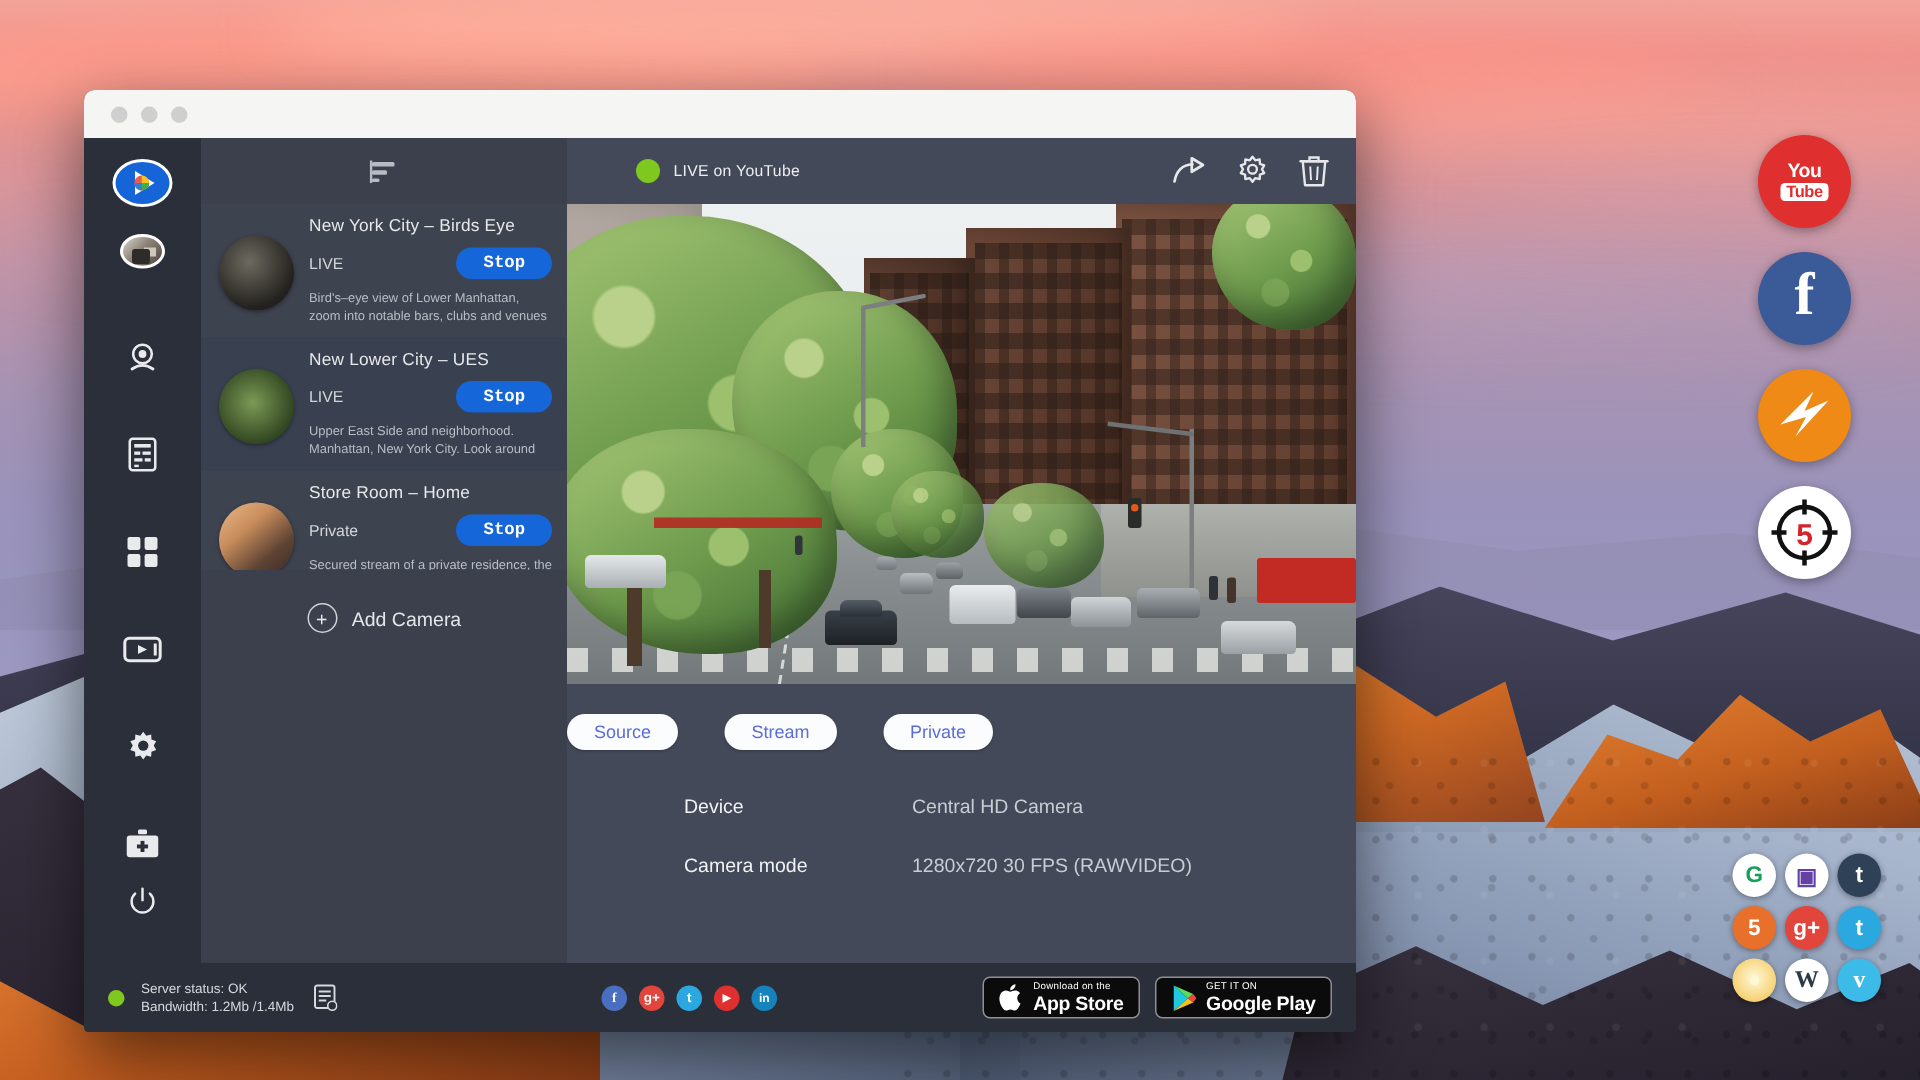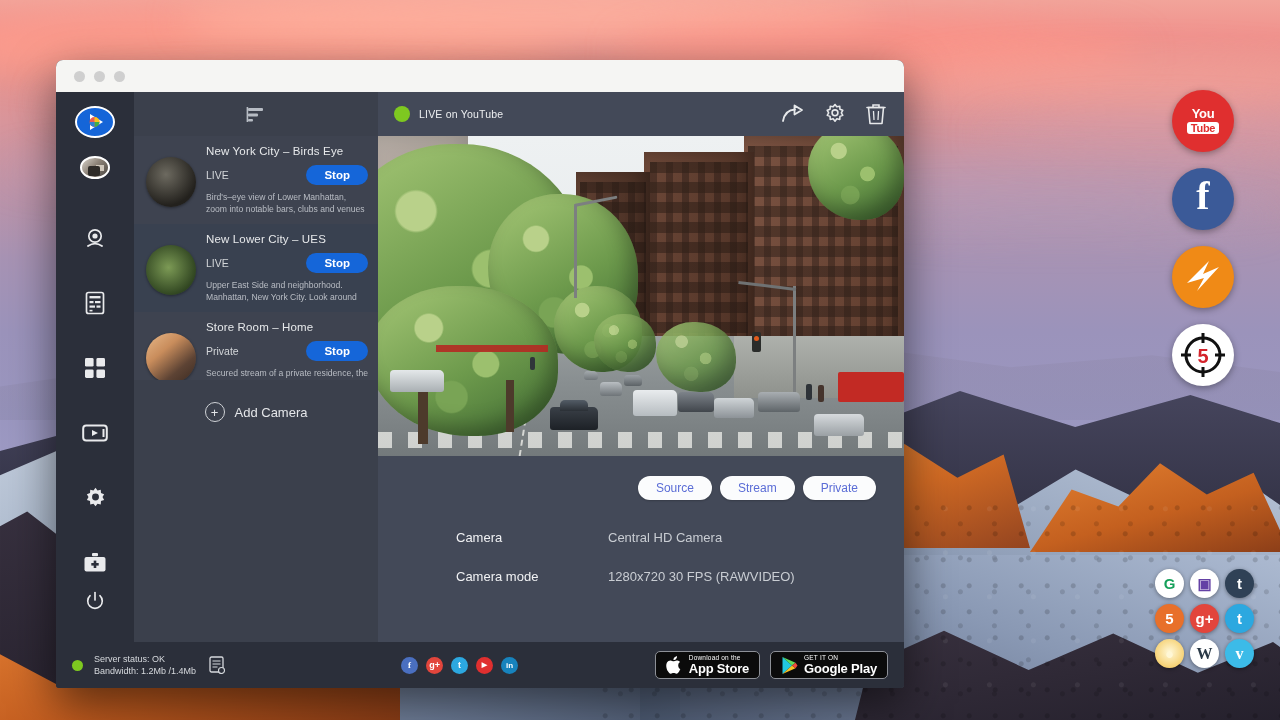--- a/index.html
+++ b/index.html
@@ -243,21 +243,21 @@
   }
   .cam-statusrow {
     display: flex; align-items: center; justify-content: space-between;
     margin-bottom: 7px;
   }
   .cam-status { color: #d3d6d9; font-size: 10.5px; }
   .cam-btn {
     background: #1566d9; color: #fff; border: none;
     border-radius: 12px; font-size: 11.5px; font-weight: bold;
     padding: 4px 18px; cursor: pointer;
-    font-family: Liberation Sans, sans-serif;
+    font-family: Liberation Mono, monospace;
   }
   .cam-desc {
     color: #b9bdc4; font-size: 8.6px; line-height: 11.5px;
     max-height: 23px; overflow: hidden;
   }
   #add-camera-wrap {
     padding: 18px 0 0 0; display: flex; justify-content: center;
     background: #3b404c; flex: 1;
   }
   #add-camera {
@@ -271,21 +271,21 @@
     align-items: center; justify-content: center;
     font-size: 13px; line-height: 1;
   }
 
   
   #main { flex: 1; display: flex; flex-direction: column; background: #434958; min-width: 0; }
   #main-topbar {
     height: 44px; flex: 0 0 44px; display: flex; align-items: center;
     padding: 0 18px 0 16px; background: #434958; gap: 10px;
   }
-  #live-badge { display: flex; align-items: center; gap: 9px; }
+  #live-badge { display: flex; align-items: center; gap: 9px; margin-left: 30px; }
   #live-dot { width: 16px; height: 16px; border-radius: 50%; background: #7ec820; }
   #live-text { color: #eceef0; font-size: 10.5px; letter-spacing: .2px; }
   #topbar-actions { margin-left: auto; display: flex; align-items: center; gap: 20px; color: #e6e8ea; }
 
   #video-preview {
     height: 320px; flex: 0 0 320px; position: relative; overflow: hidden;
     background: #cfd6da;
   }
   .vp-sky {
     position: absolute; inset: 0;
@@ -313,21 +313,21 @@
       radial-gradient(circle at 32% 28%, #b9d18a 0 8%, transparent 9%),
       radial-gradient(circle at 62% 52%, #9cc06e 0 9%, transparent 10%),
       radial-gradient(circle at 44% 74%, #79a455 0 10%, transparent 11%),
       linear-gradient(150deg, #a7c877, #6d9a4c 55%, #3f6a32);
     box-shadow: inset -8px -10px 20px rgba(0,0,0,.3);
   }
   .vp-car { position: absolute; border-radius: 4px 5px 3px 3px; }
   .vp-lamp { position: absolute; background: #7c7f80; }
 
   #tabs-row {
-    display: flex; justify-content: flex-end; gap: 8px;
+    display: flex; gap: 31px;
     padding: 20px 28px 0 0;
   }
   .tab-pill {
     background: #fbfcfd; color: #5b6dd6; border: none;
     border-radius: 13px; padding: 5px 18px; font-size: 12px;
     cursor: pointer; font-family: "Liberation Sans", sans-serif;
     box-shadow: 0 1px 2px rgba(0,0,0,.2);
   }
   #detail-table { padding: 30px 0 0 78px; }
   .detail-row { display: flex; margin-bottom: 24px; align-items: baseline; }
@@ -701,21 +701,21 @@
         </div>
 
         <div id="tabs-row">
           <button class="tab-pill">Source</button>
           <button class="tab-pill">Stream</button>
           <button class="tab-pill">Private</button>
         </div>
 
         <div id="detail-table">
           <div class="detail-row">
-            <div class="detail-label">Camera</div>
+            <div class="detail-label">Device</div>
             <div class="detail-value">Central HD Camera</div>
           </div>
           <div class="detail-row">
             <div class="detail-label">Camera mode</div>
             <div class="detail-value">1280x720 30 FPS (RAWVIDEO)</div>
           </div>
         </div>
       </div>
     </div>
 

